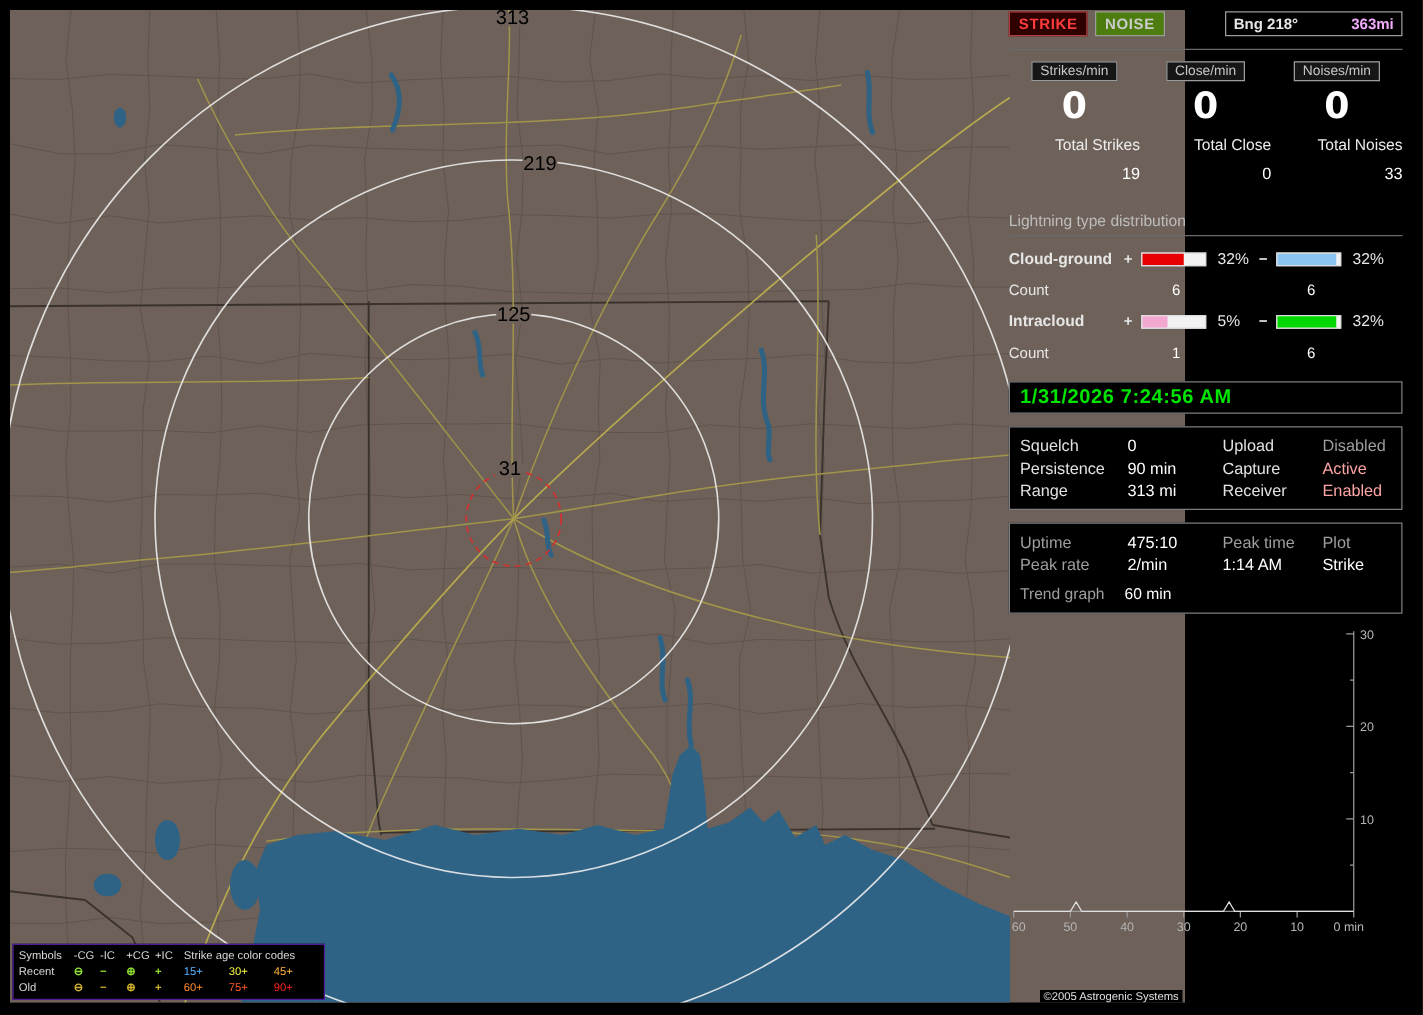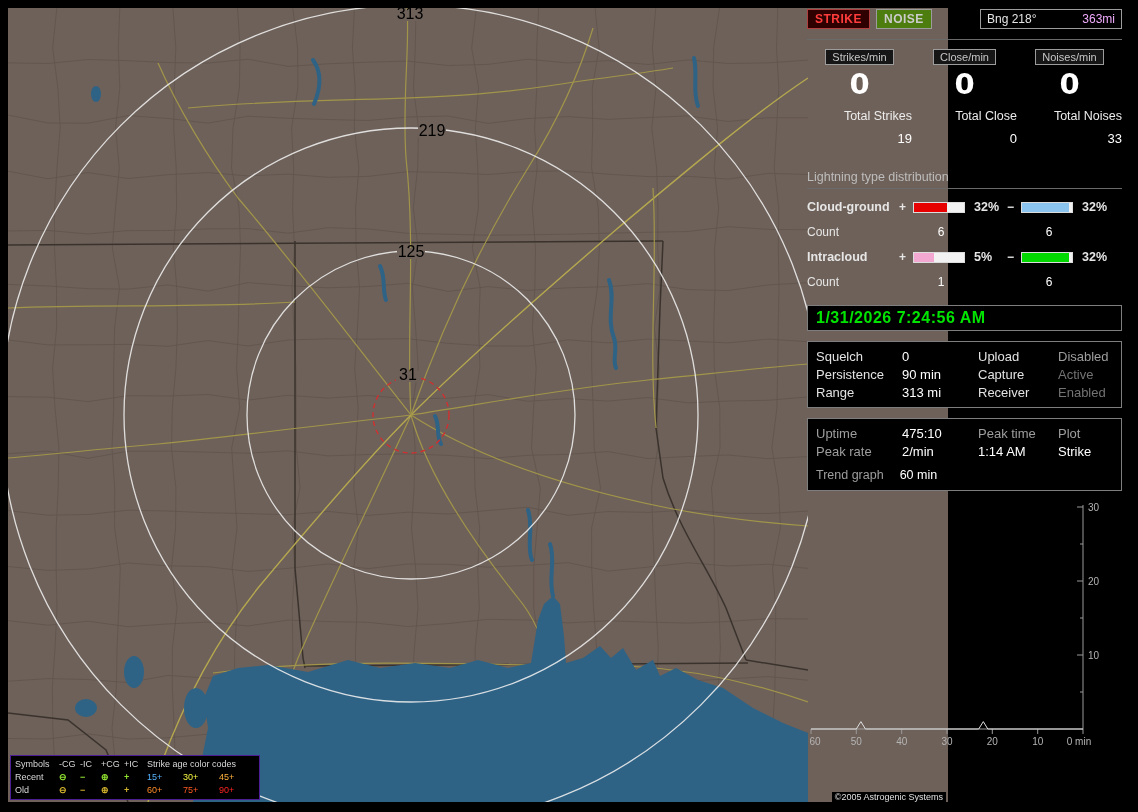--- a/index.html
+++ b/index.html
@@ -20,21 +20,21 @@
   .age-60{color:#ff8c2a}.age-75{color:#ff5a20}.age-90{color:#ff2222}
   #copyright{position:absolute;right:2px;bottom:0;font-size:9px;color:#e0e0e0;background:#000;padding:0 3px}
 
   
   #sidebar{position:absolute;left:807px;top:8px;width:315px;height:796px;font-size:12px}
   .topbar{display:flex;align-items:center;gap:6px;height:22px}
   .btn{border:1px solid #9c9c9c;font-weight:bold;font-size:12px;padding:2px 7px;letter-spacing:.5px;cursor:pointer}
   .btn-strike{color:#ff3c3c;background:#2e0000;border-color:#b04040}
   .btn-noise{color:#cccccc;background:#4d7c0f}
   .bng{margin-left:auto;border:1px solid #9c9c9c;background:#000;display:flex;
-       justify-content:space-between;width:142px;padding:2px 6px;font-weight:normal}
+       justify-content:space-between;width:142px;padding:2px 6px;font-weight:bold}
   .bng-val{color:#f0abfc}
   .sep{border:0;border-top:1px solid #6a6a6a;margin:9px 0}
   .rates{display:flex;text-align:center;margin-top:6px}
   .rate{flex:1}
   .rate-label{display:inline-block;border:1px solid #9c9c9c;background:#161616;color:#c6c6c6;
               font-size:11px;padding:1px 6px}
   .rate-value{font-size:29px;font-weight:bold;color:#fff;margin-top:2px;font-family:"DejaVu Sans",sans-serif}
   .totals{display:flex;text-align:right;margin-top:8px}
   .total{flex:1}
   .total-label{font-size:12.5px;color:#ececec}
@@ -42,28 +42,28 @@
   .dist-title{color:#bdbdbd;border-bottom:1px solid #6a6a6a;padding-bottom:4px;margin-top:24px;font-size:12.5px}
   .dist-row{display:grid;grid-template-columns:92px 14px 56px 38px 14px 56px 34px;align-items:center;margin-top:11px}
   .dist-name{font-weight:bold;font-size:12.5px}
   .sign{font-weight:bold}
   .bar{height:11px;width:52px;border:1px solid #dcdcdc;background:#f2f2f2;position:relative}
   .bar i{position:absolute;left:0;top:0;bottom:0;display:block}
   .f-red{background:#e60000;width:66%}
   .f-blue{background:#8cc4f0;width:94%}
   .f-pink{background:#f2a8d0;width:40%}
   .f-green{background:#00d800;width:94%}
-  .pct{font-weight:bold;font-size:12.5px;padding-left:5px}
+  .pct{font-weight:normal;font-size:12.5px;padding-left:5px}
   .cnum{text-align:center;color:#fff}
   .panel{border:1px solid #7e7e7e;background:#000;margin-top:10px}
   .datetime{font-size:16px;font-weight:bold;color:#00e400;padding:3px 8px;letter-spacing:.5px}
   .grid4{display:grid;grid-template-columns:86px 76px 80px auto;row-gap:3px;padding:7px 8px;font-size:13px}
   .glabel{color:#9e9e9e}
   .wlabel{color:#e2e2e2}
-  .green{color:#737373}
+  .green{color:#fca5a5}
   .gray{color:#9e9e9e}
   .white{color:#fff}
   .trend-row{display:flex;gap:16px;padding:2px 8px 8px;font-size:12.5px}
   #trendwrap{margin-top:6px}
   .axis{stroke:#9a9a9a;stroke-width:1}
   .ticklabel{font-size:10px;fill:#b4b4b4;font-family:"Liberation Sans",sans-serif}
   .trace{fill:none;stroke:#e0e0e0;stroke-width:1}
 </style>
 </head>
 <body>

